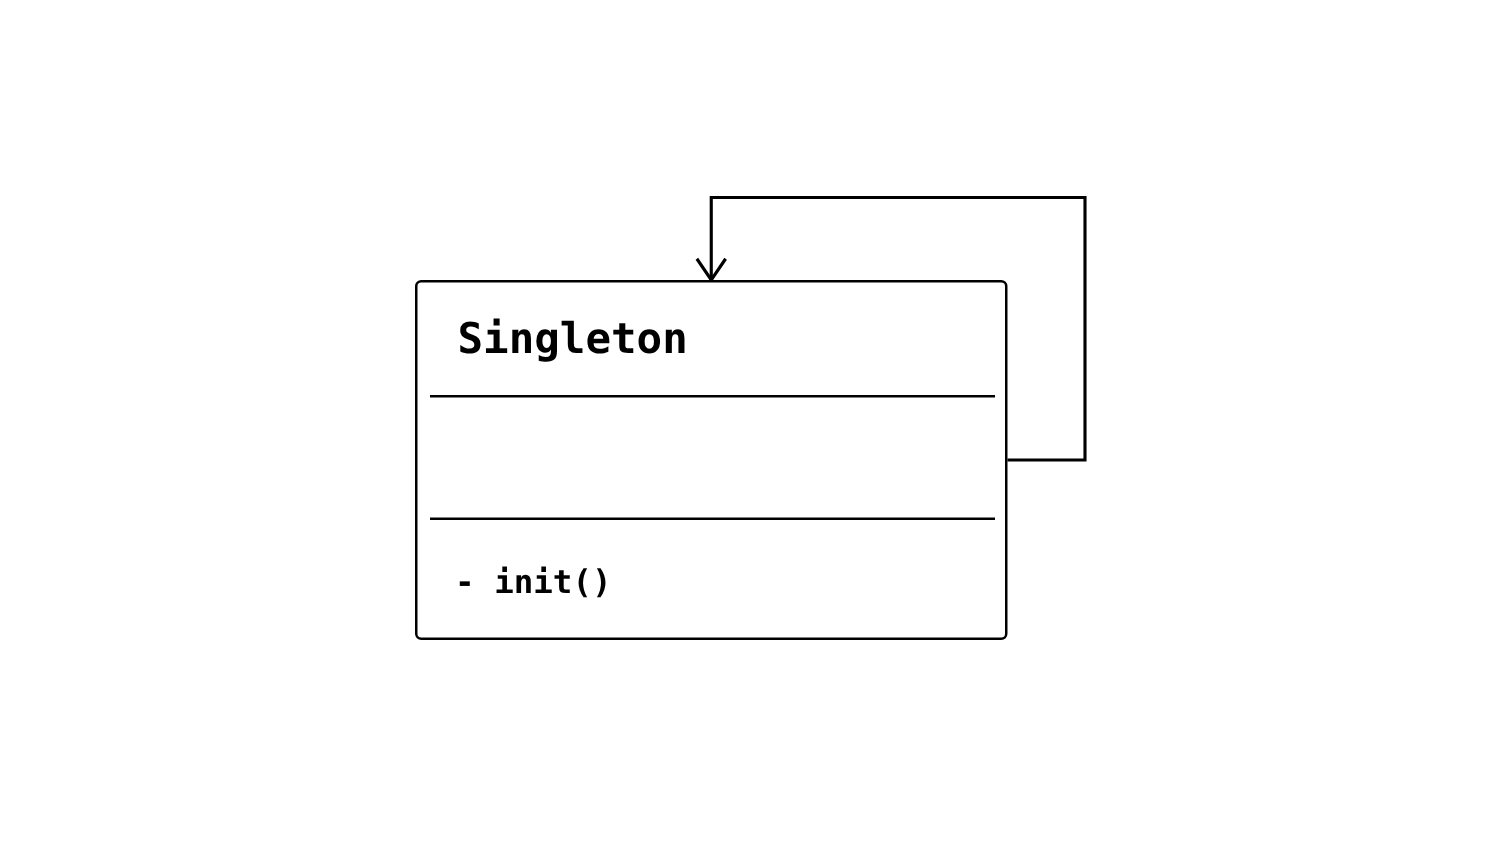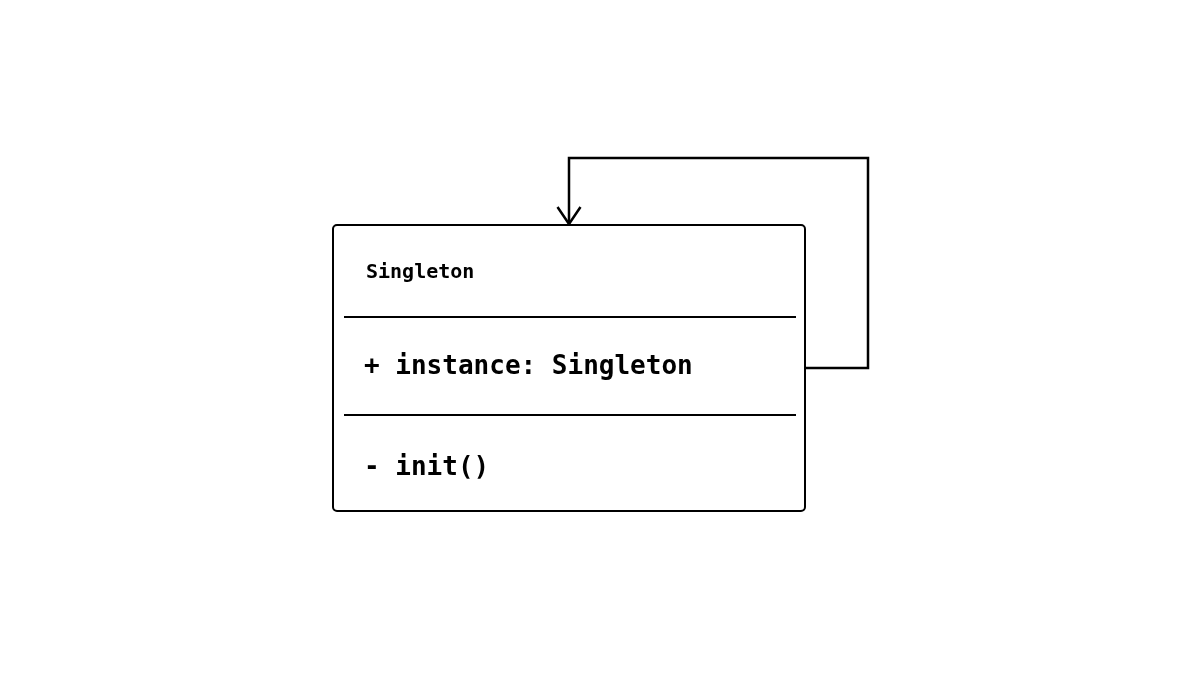--- a/index.html
+++ b/index.html
@@ -65,21 +65,21 @@
     font-size: 26px;
     font-weight: bold;
     color: #000000;
     line-height: 1;
     white-space: pre;
     padding-left: 30px;
     letter-spacing: 0px;
   }
   .class-title {
     font-family: "DejaVu Sans Mono", monospace;
-    font-size: 20px;
+    font-size: 34px;
     font-weight: bold;
     color: #000000;
     line-height: 1;
     white-space: pre;
     padding-left: 32px;
   }
 </style>
 </head>
 <body>
 
@@ -93,23 +93,20 @@
   </svg>
 
   <div class="class-box">
 
     <div class="compartment compartment-name">
       <div class="class-title">Singleton</div>
     </div>
 
     <div class="divider divider-1"></div>
 
-    <div class="compartment compartment-attrs">
-      <div class="member-text">+ instance: Singleton</div>
-    </div>
 
     <div class="divider divider-2"></div>
 
     <div class="compartment compartment-ops">
       <div class="member-text">- init()</div>
     </div>
 
   </div>
 
 </div>

